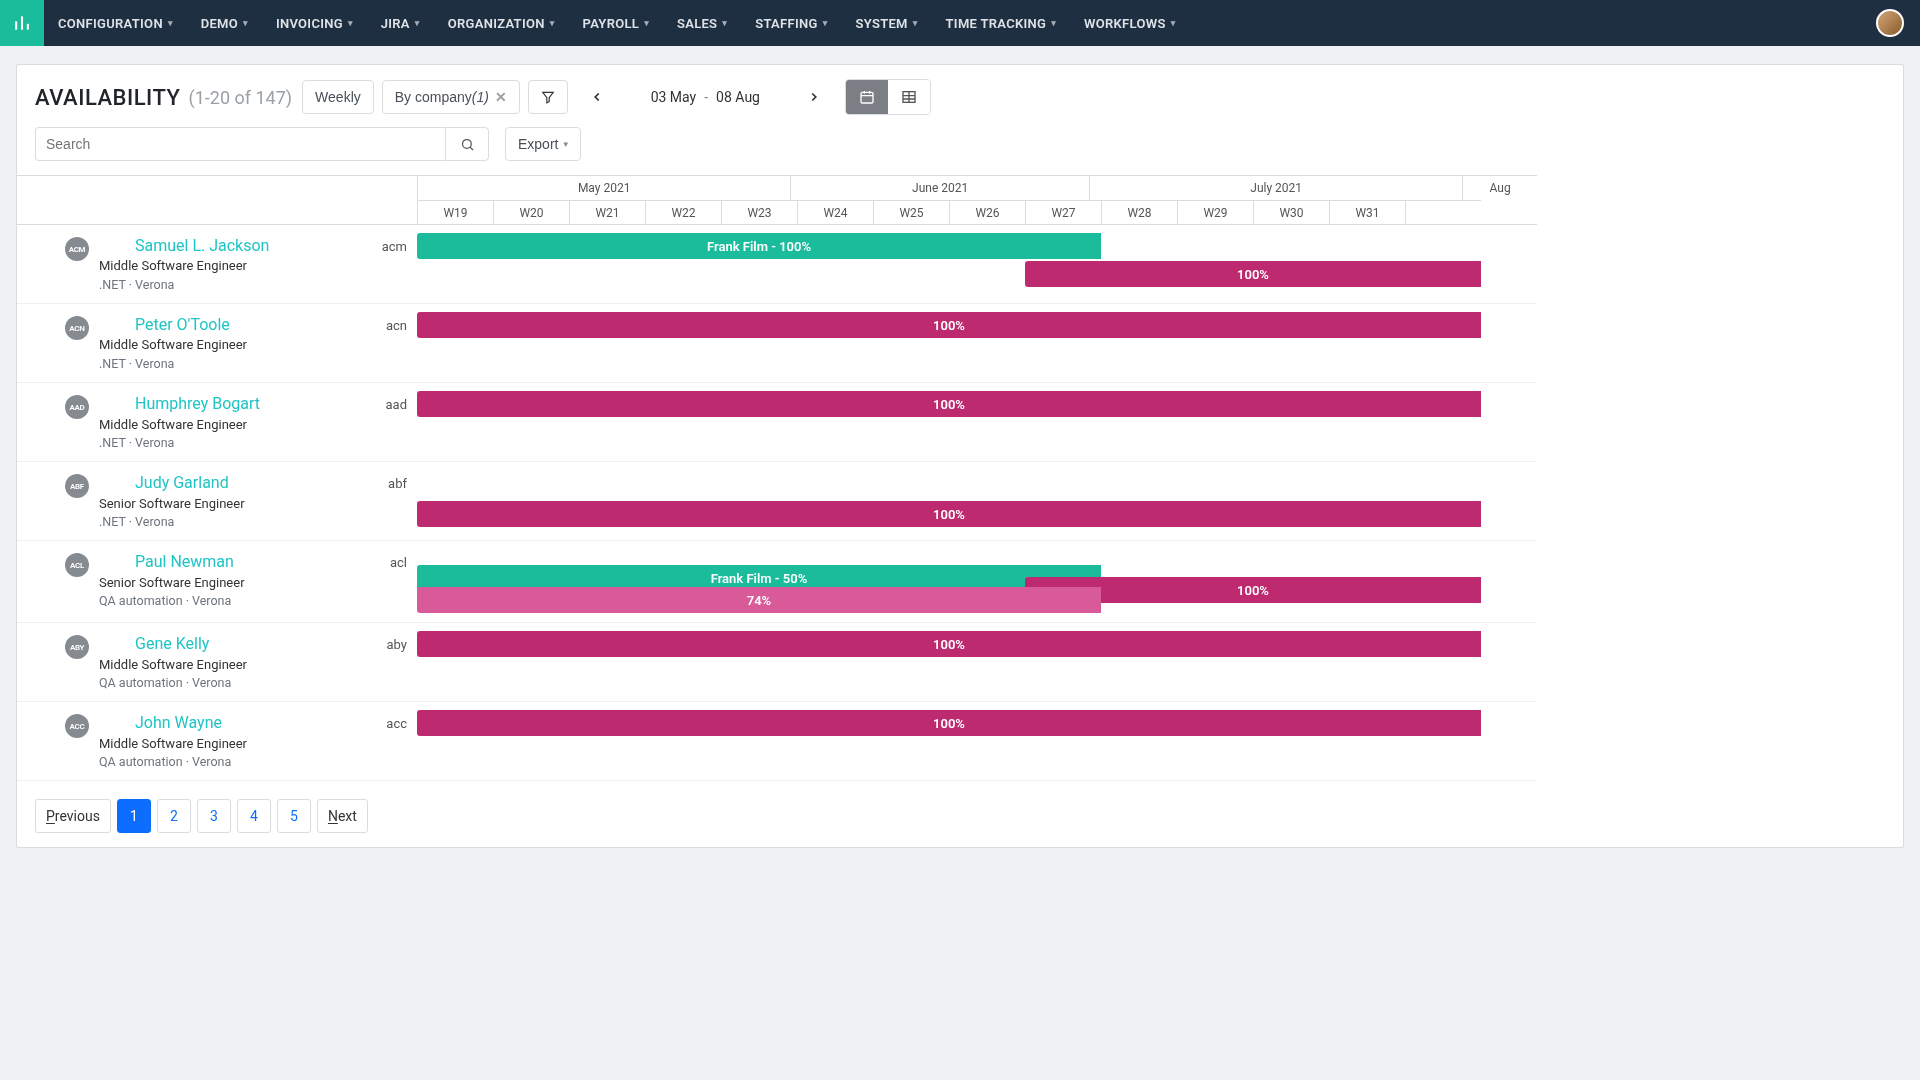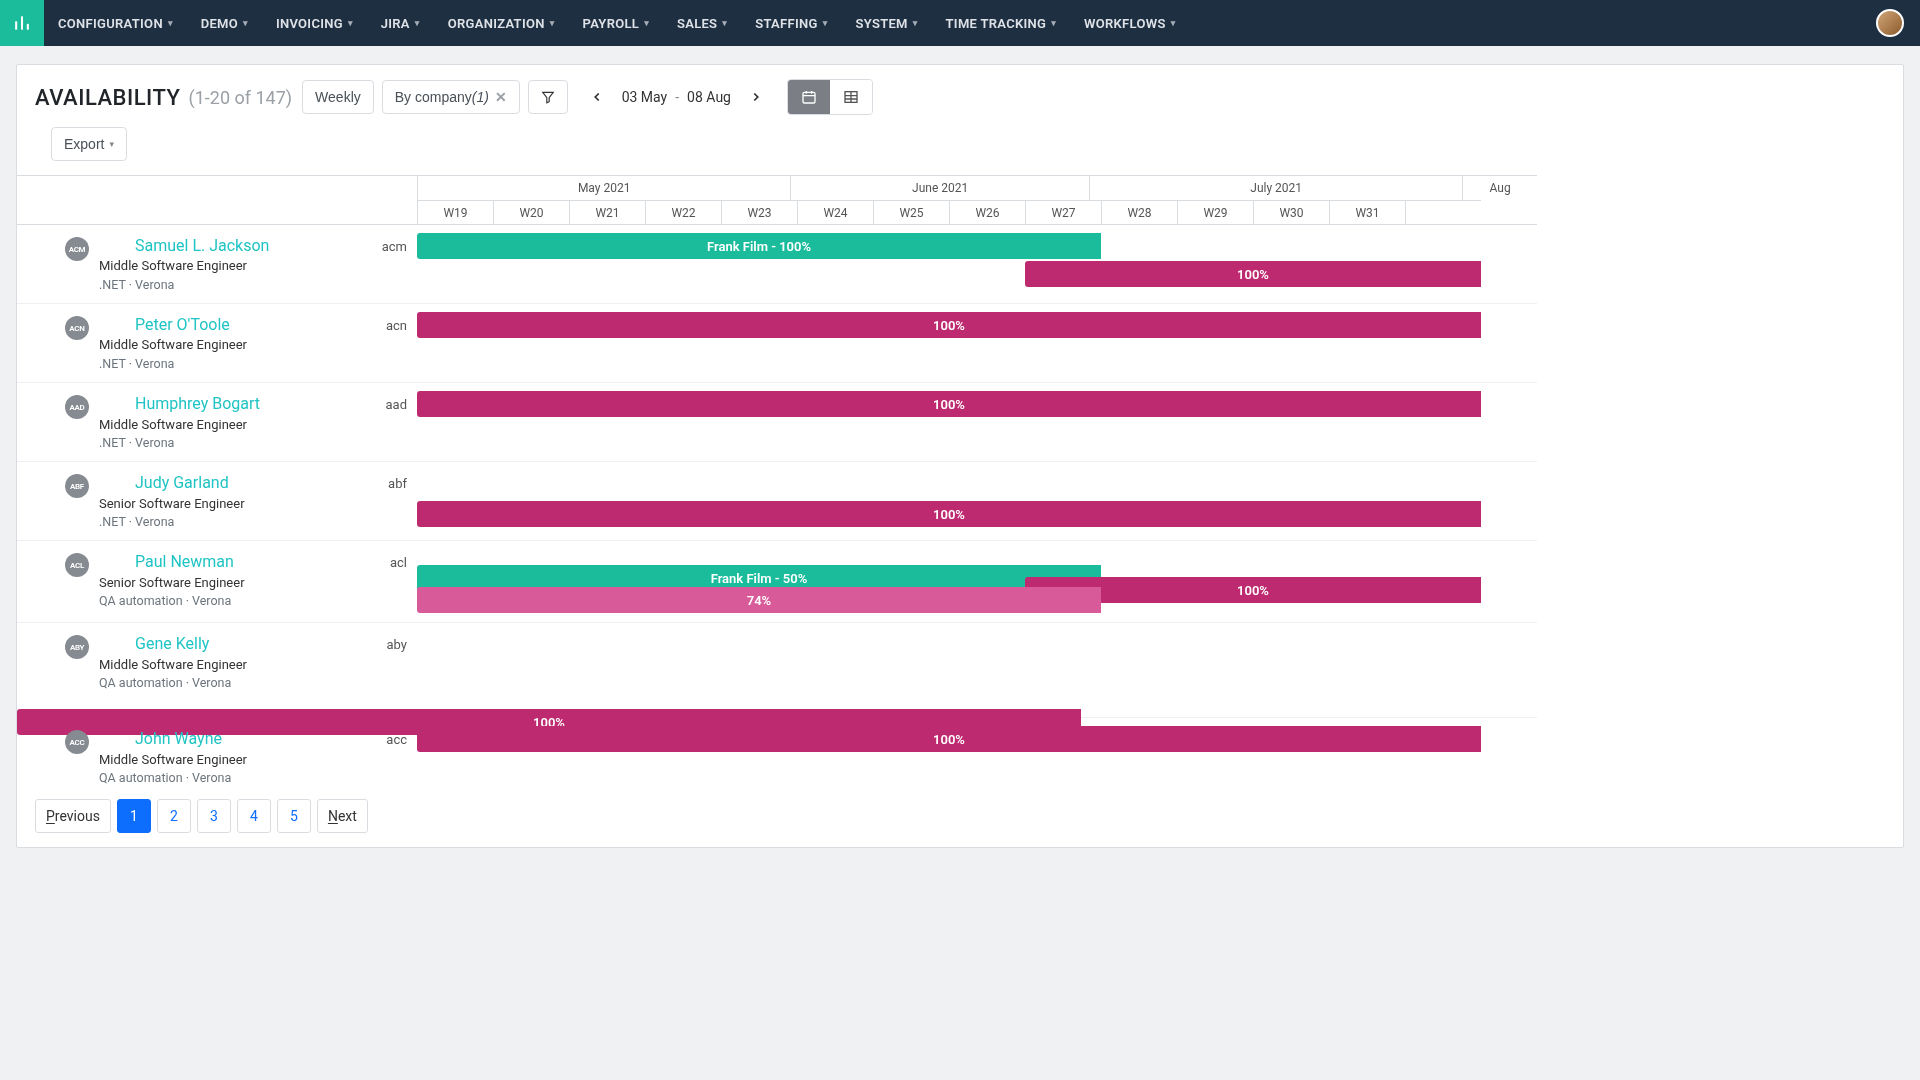--- a/index.html
+++ b/index.html
@@ -151,21 +151,21 @@
       <span>By company </span>
       <em style="font-style:italic;">(1)</em>
       <span class="tag-close">✕</span>
     </button>
     <button class="btn icon-btn" style="margin-left:8px;">
       <svg width="14" height="14" viewBox="0 0 24 24" fill="none" stroke="#333" stroke-width="2">
           <polygon points="3 4 21 4 14 13 14 20 10 22 10 13 3 4"></polygon>
         </svg>
     </button>
 
-    <div class="date-nav" style="margin-left:14px;">
+    <div class="date-nav" style="margin-left:14px;gap:29px;">
       <div class="date-arrow">
         <svg width="14" height="14" viewBox="0 0 24 24" fill="none" stroke="#333" stroke-width="3">
             <polyline points="15 18 9 12 15 6"></polyline>
           </svg>
       </div>
       <div class="date-range">
         <span>03 May</span>
         <span style="margin:0 8px;color:#888;">-</span>
         <span>08 Aug</span>
       </div>
@@ -190,20 +190,29 @@
             <rect x="3" y="4" width="18" height="16"></rect>
             <line x1="3" y1="10" x2="21" y2="10"></line>
             <line x1="3" y1="15" x2="21" y2="15"></line>
             <line x1="12" y1="4" x2="12" y2="20"></line>
           </svg>
       </div>
     </div>
   </div>
 
   <div class="toolbar-row2">
+    <div class="search-wrap">
+      <input class="search-input" placeholder="Search" style="">
+      <button class="search-btn">
+        <svg width="15" height="15" viewBox="0 0 24 24" fill="none" stroke="#555" stroke-width="2">
+            <circle cx="11" cy="11" r="7"></circle>
+            <line x1="21" y1="21" x2="16" y2="16"></line>
+          </svg>
+      </button>
+    </div>
     <button class="btn export-btn">
       <span>Export</span>
       <span class="nav-caret" style="color:#555;">▾</span>
     </button>
   </div>
 
   <div class="gantt">
     <div class="gantt-scroll">
       <div class="gantt-inner">
         <div class="gh">
@@ -297,21 +306,21 @@
                   <div class="row-meta">QA automation · Verona</div>
                 </div>
                 <div class="row-code">acl</div>
               </div>
               <div class="row-bars">
                 <div class="bar teal" style="left: 0px; width: 684px; top: 24px;">Frank Film - 50%</div>
                 <div class="bar magenta" style="left: 608px; width: 456px; top: 36px;">100%</div>
                 <div class="bar magenta-light" style="left: 0px; width: 684px; top: 46px;">74%</div>
               </div>
             </div>
-            <div class="row" style="min-height: 68px; flex-direction: column;">
+            <div class="row" style="min-height: 68px;">
               <div class="row-left">
                 <div class="row-avatar">ABY</div>
                 <div class="row-info">
                   <div class="row-name">Gene Kelly</div>
                   <div class="row-role">Middle Software Engineer</div>
                   <div class="row-meta">QA automation · Verona</div>
                 </div>
                 <div class="row-code">aby</div>
               </div>
               <div class="row-bars">

